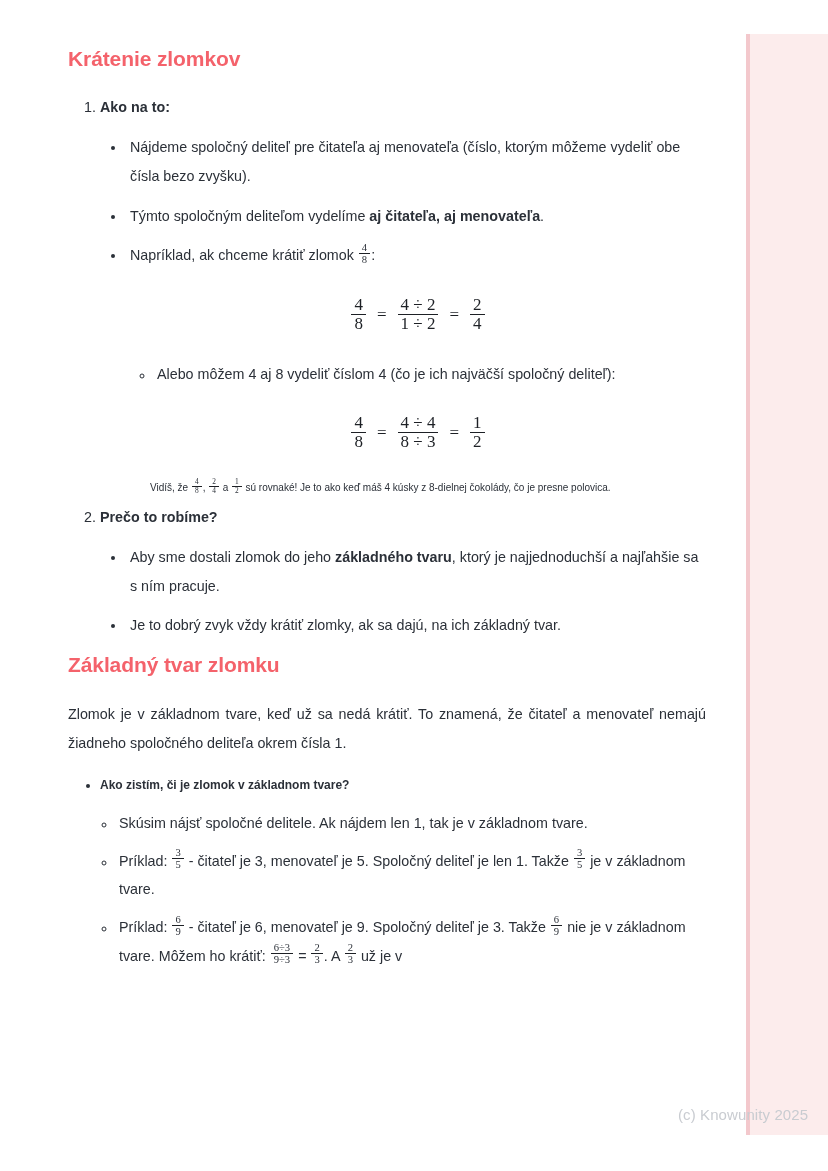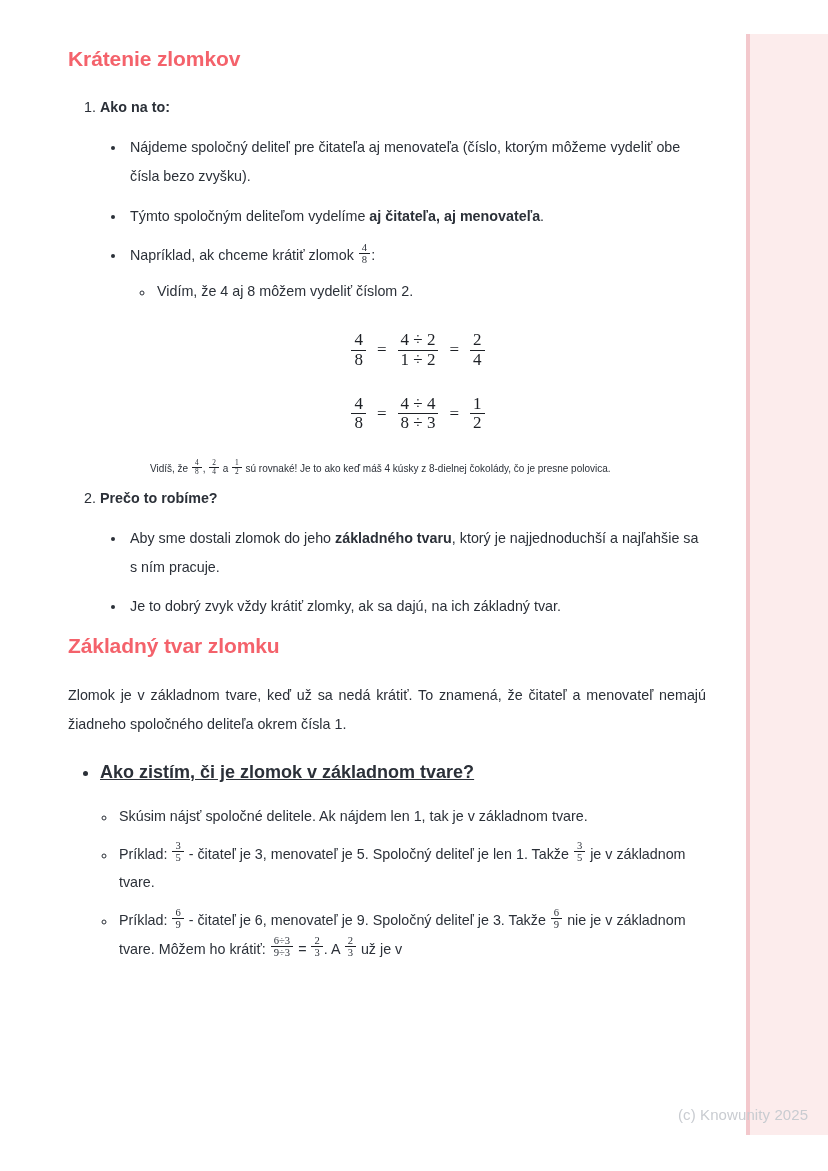--- a/index.html
+++ b/index.html
@@ -96,25 +96,24 @@
     padding-left: 3px;
   }
   ul.level3 > li::marker { font-size: 12px; }
 
   ul.top-level {
     list-style-type: disc;
     margin: 16px 0 4px 0;
     padding-left: 32px;
   }
   ul.top-level > li {
-    font-size: 18px;
+    font-size: 12px;
     line-height: 2.0;
     margin-bottom: 6px;
     font-weight: bold;
-    text-decoration: underline;
   }
 
   .indent-note {
     font-size: 10px;
     line-height: 2.0;
     margin: 20px 4px 6px 0;
     padding-left: 50px;
     padding-right: 4px;
     text-align: justify;
   }
@@ -180,30 +179,30 @@
       <ul class="level2">
         <li>
           <span>Nájdeme spoločný deliteľ pre čitateľa aj menovateľa (číslo, ktorým môžeme vydeliť obe čísla bezo zvyšku).</span>
         </li>
         <li>
           <span>Týmto spoločným deliteľom vydelíme </span><b>aj čitateľa, aj menovateľa</b><span>.</span>
         </li>
         <li>
           <span>Napríklad, ak chceme krátiť zlomok </span><span class="frac inline"><span class="num">4</span><span class="den">8</span></span><span>:</span>
 
-          <ul class="level3">
-            <li>
-              <span>Vidím, že 4 aj 8 môžem vydeliť číslom 2.</span>
-            </li>
-          </ul>
 
           <div class="math-block">
             <span class="frac"><span class="num">4</span><span class="den">8</span></span><span class="eq">=</span><span class="frac"><span class="num">4 ÷ 2</span><span class="den">1 ÷ 2</span></span><span class="eq">=</span><span class="frac"><span class="num">2</span><span class="den">4</span></span>
           </div>
 
+          <ul class="level3">
+            <li>
+              <span>Alebo môžem 4 aj 8 vydeliť číslom 4 (čo je ich najväčší spoločný deliteľ):</span>
+            </li>
+          </ul>
 
           <div class="math-block">
             <span class="frac"><span class="num">4</span><span class="den">8</span></span><span class="eq">=</span><span class="frac"><span class="num">4 ÷ 4</span><span class="den">8 ÷ 3</span></span><span class="eq">=</span><span class="frac"><span class="num">1</span><span class="den">2</span></span>
           </div>
         </li>
       </ul>
 
       <div class="indent-note"><span>Vidíš, že </span><span class="frac inline"><span class="num">4</span><span class="den">8</span></span><span>, </span><span class="frac inline"><span class="num">2</span><span class="den">4</span></span><span> a </span><span class="frac inline"><span class="num">1</span><span class="den">2</span></span><span> sú rovnaké! Je to ako keď máš 4 kúsky z 8-dielnej čokolády, čo je presne polovica.</span>
       </div>
     </li>

